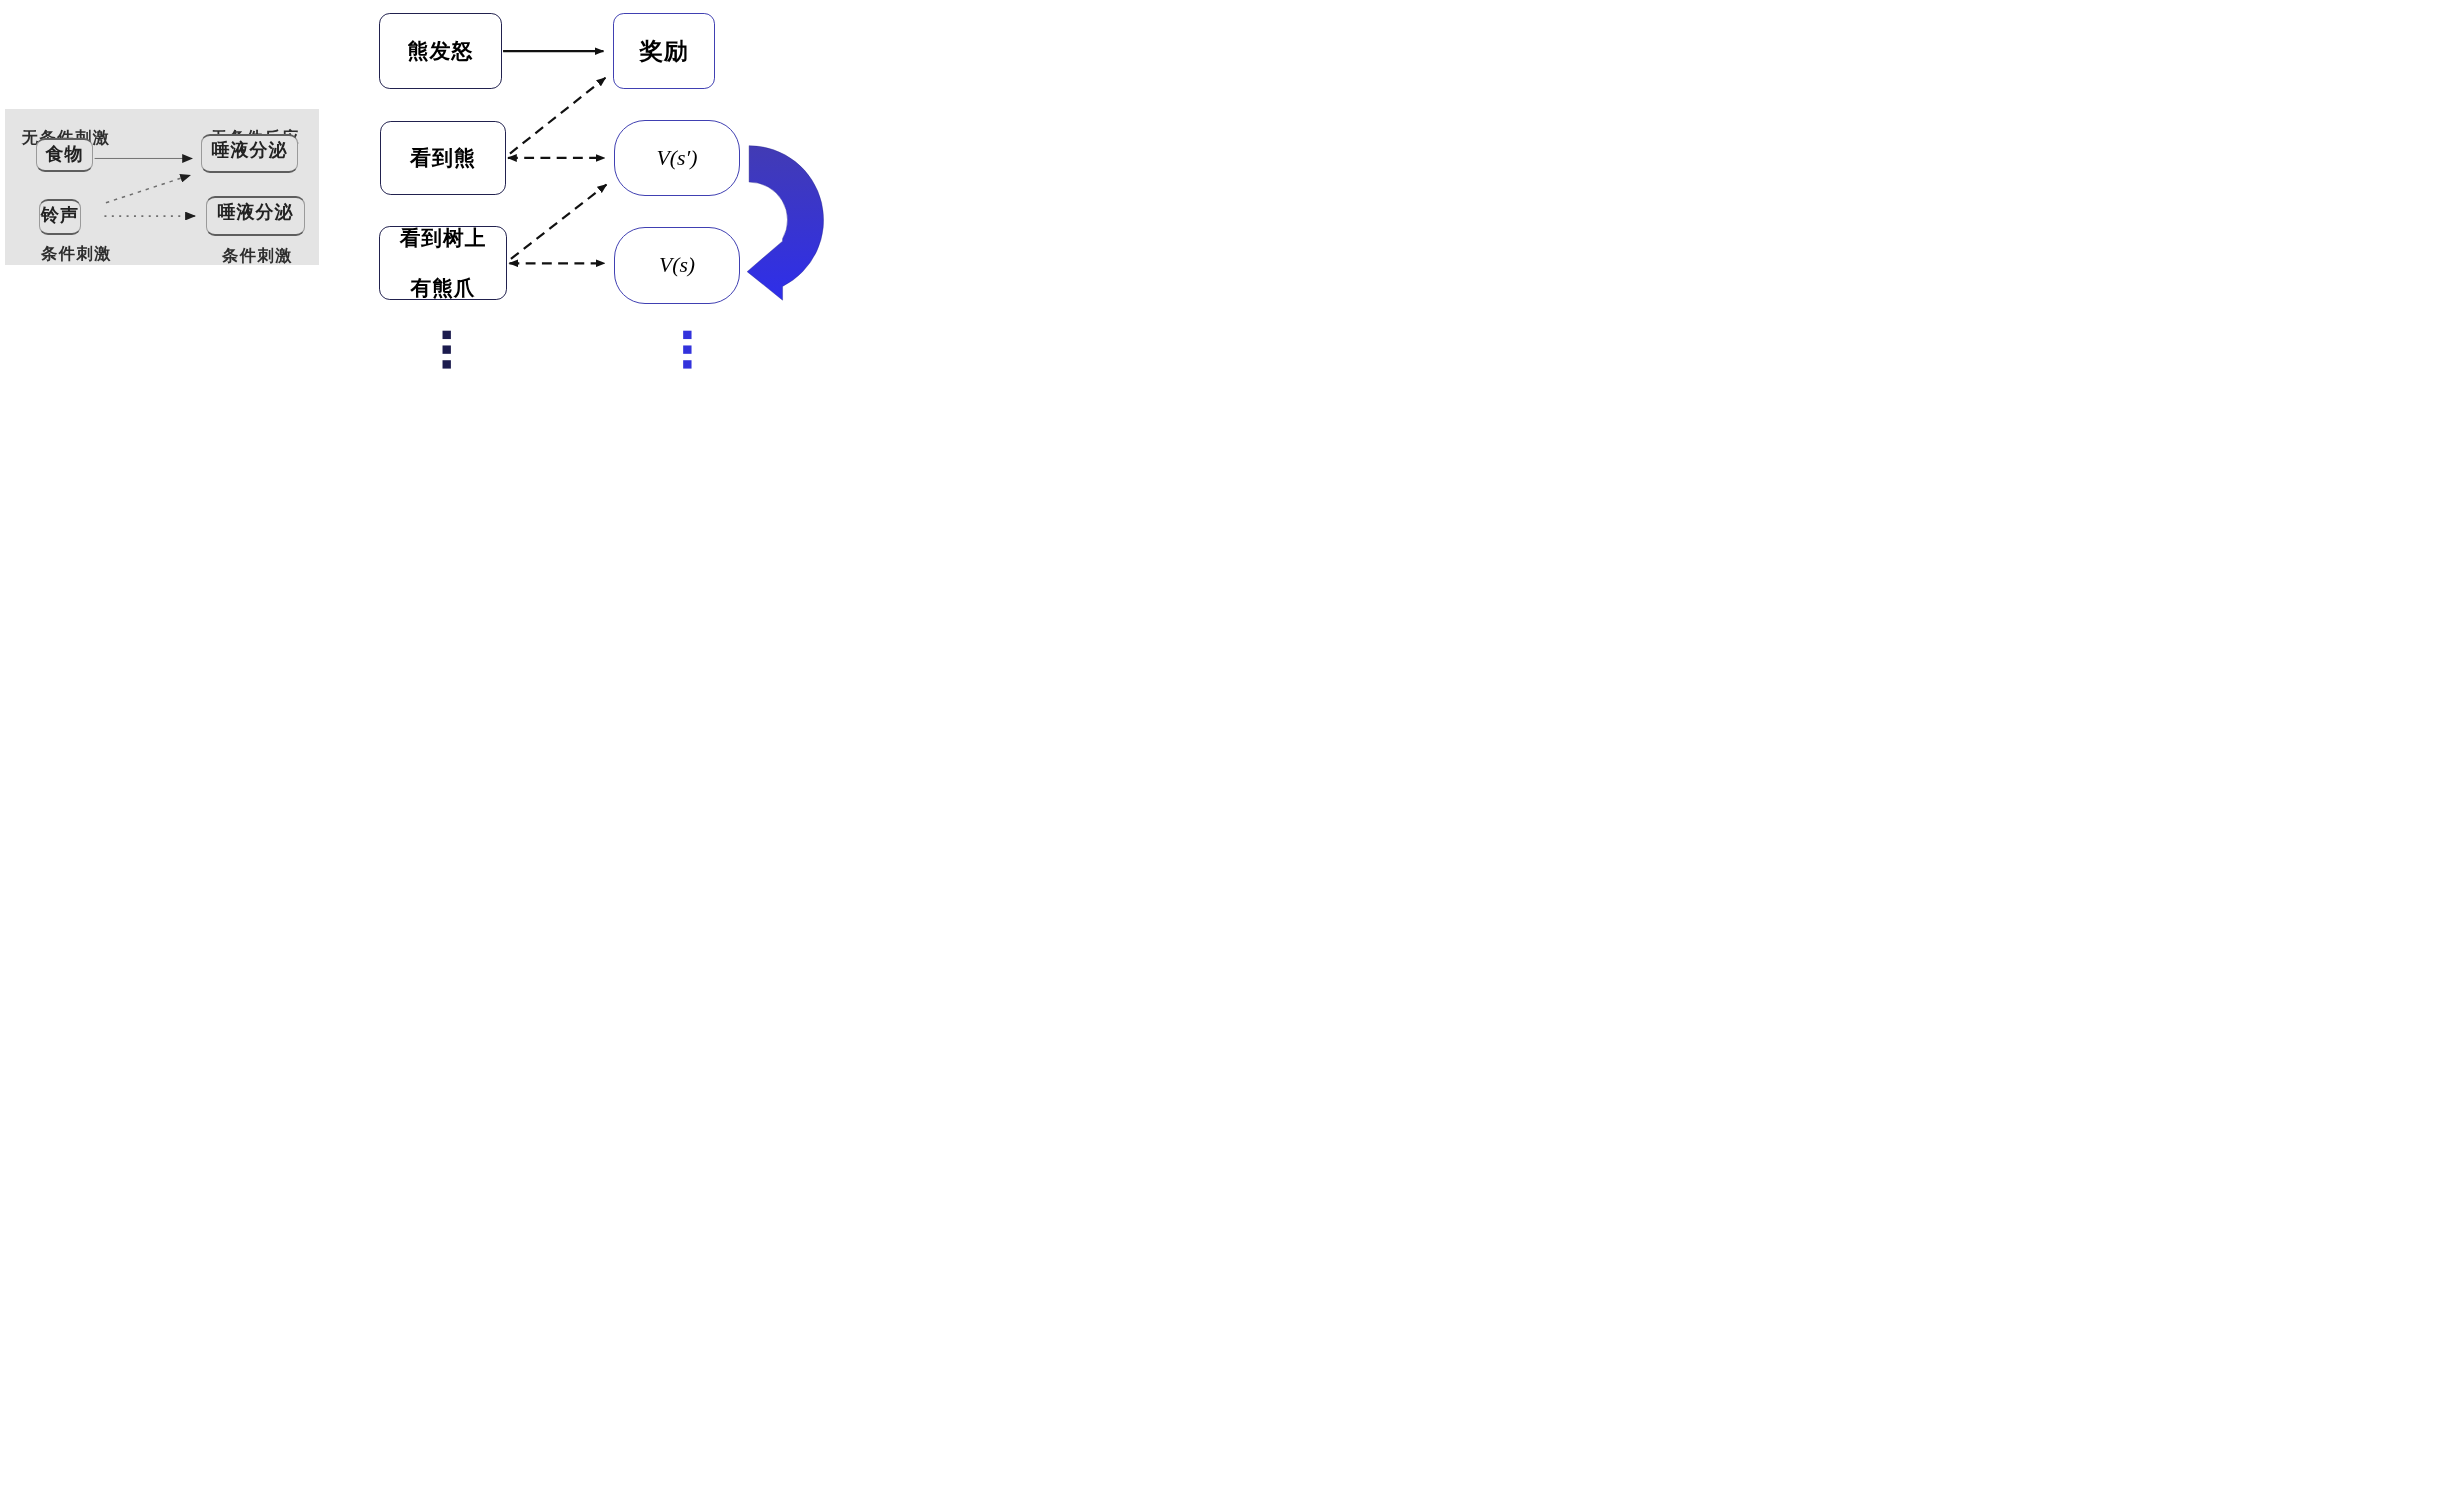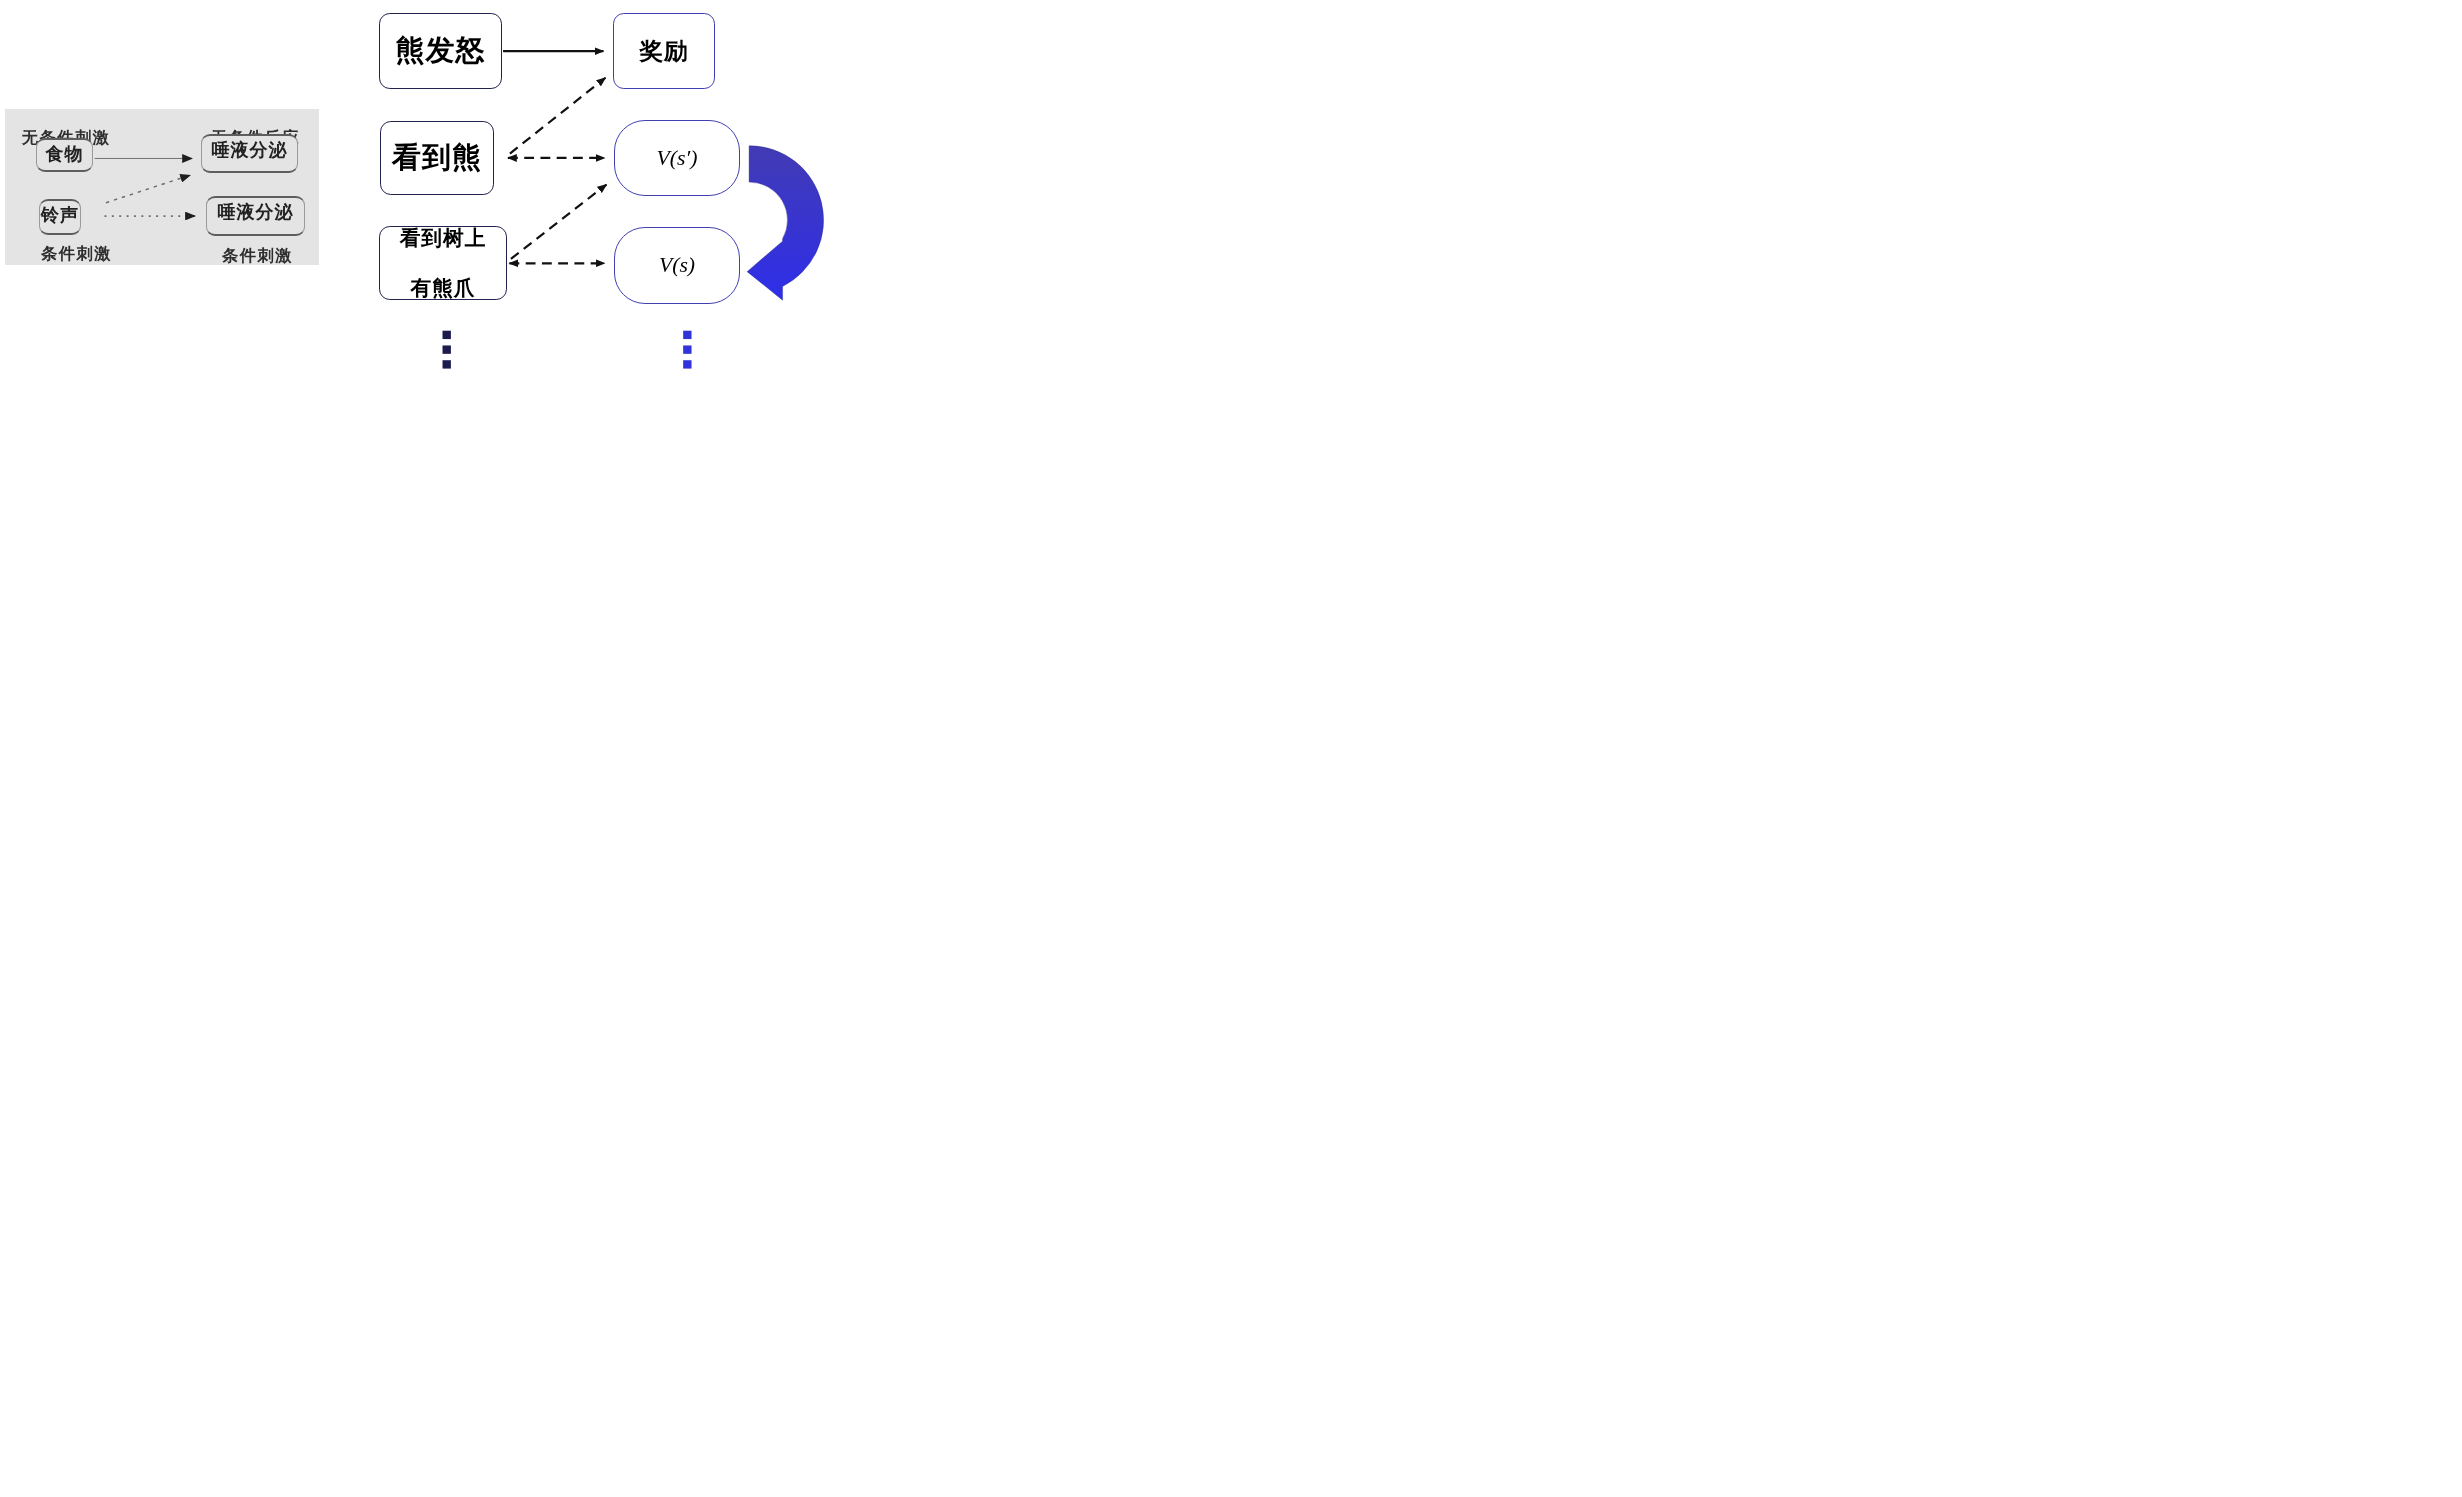--- a/index.html
+++ b/index.html
@@ -20,21 +20,21 @@
         border-left:1px solid var(--gray-border);border-right:1px solid var(--gray-border);
         border-top:2px solid var(--gray-border-dark);border-bottom:2px solid var(--gray-border-dark);
         display:flex;justify-content:center;align-items:flex-start;
         font-size:18px;font-weight:600;color:#222;letter-spacing:1px;padding-top:1.5px;white-space:nowrap;border-radius:9px;}
 
   .node{position:absolute;background:#ffffff;border-radius:10.8px;
         display:flex;flex-direction:column;justify-content:center;align-items:center;
         color:var(--node-text);white-space:nowrap;}
   .node.navy{border:1.5px solid var(--navy-border);}
   .node.blue{border:1.5px solid var(--blue-border);}
-  .cn-sans{font-family:"Liberation Sans",sans-serif;font-weight:600;font-size:29px;letter-spacing:1px;}
+  .cn-sans{font-family:"Liberation Sans",sans-serif;font-weight:600;font-size:21px;letter-spacing:1px;}
   .cn-sans.two-line{font-size:20.7px;line-height:25.6px;}
   .cn-serif{font-family:"Liberation Serif",serif;font-weight:700;font-size:23.6px;letter-spacing:1px;}
   .math{font-family:"Liberation Serif",serif;font-style:italic;font-size:21.7px;border-radius:31px;}
 
   svg.overlay{position:absolute;left:0;top:0;width:826px;height:374px;pointer-events:none;}
 </style>
 </head>
 <body>
 
 <div class="canvas">
@@ -46,21 +46,21 @@
   <div class="plabel" style="left:41px;top:243px;">条件刺激</div>
   <div class="plabel" style="left:222px;top:245px;">条件刺激</div>
 
   <div class="gbox" style="left:36px;top:138px;width:57px;height:34px;">食物</div>
   <div class="gbox" style="left:201px;top:134px;width:97px;height:39px;">唾液分泌</div>
   <div class="gbox" style="left:39px;top:199px;width:42px;height:36px;text-align:right;">铃声</div>
   <div class="gbox" style="left:206px;top:196px;width:99px;height:40px;">唾液分泌</div>
 
   <div class="node navy cn-sans" style="left:379px;top:13.3px;width:123px;height:76px;">熊发怒</div>
   <div class="node blue cn-serif" style="left:613px;top:13.3px;width:102px;height:76px;">奖励</div>
-  <div class="node navy cn-sans" style="left:380px;top:121px;width:114px;height:74px;">看到熊</div>
+  <div class="node navy cn-sans" style="left:380px;top:121px;width:126px;height:74px;">看到熊</div>
   <div class="node blue math" style="left:614px;top:120px;width:126px;height:76px;">V(s′)</div>
   <div class="node navy cn-sans two-line" style="left:379px;top:226px;width:128px;height:74px;gap:24px;">
     <span>看到树上</span>
     <span>有熊爪</span>
   </div>
   <div class="node blue math" style="left:614px;top:227px;width:126px;height:77px;">V(s)</div>
 
   <svg class="overlay" viewBox="0 0 1678 760">
     <defs>
       <marker id="headGray" markerUnits="userSpaceOnUse" markerWidth="22" markerHeight="18" refX="20" refY="9" orient="auto">

